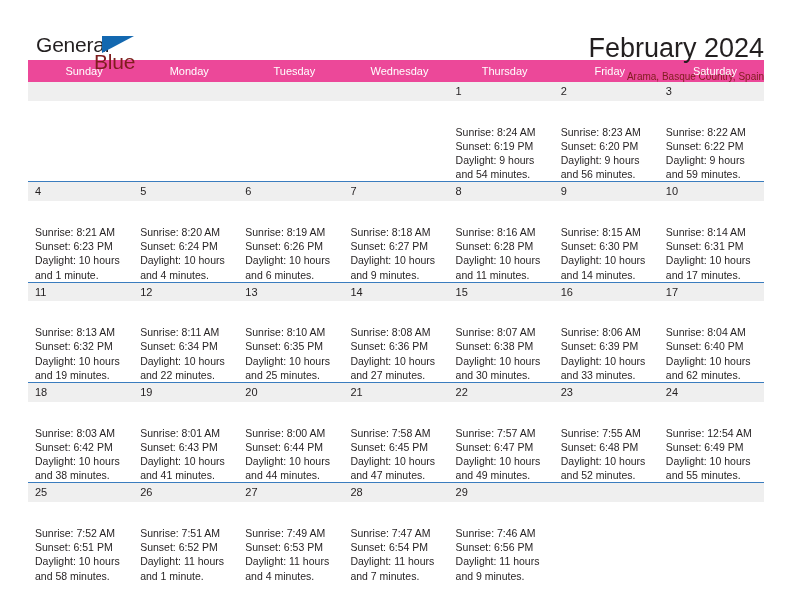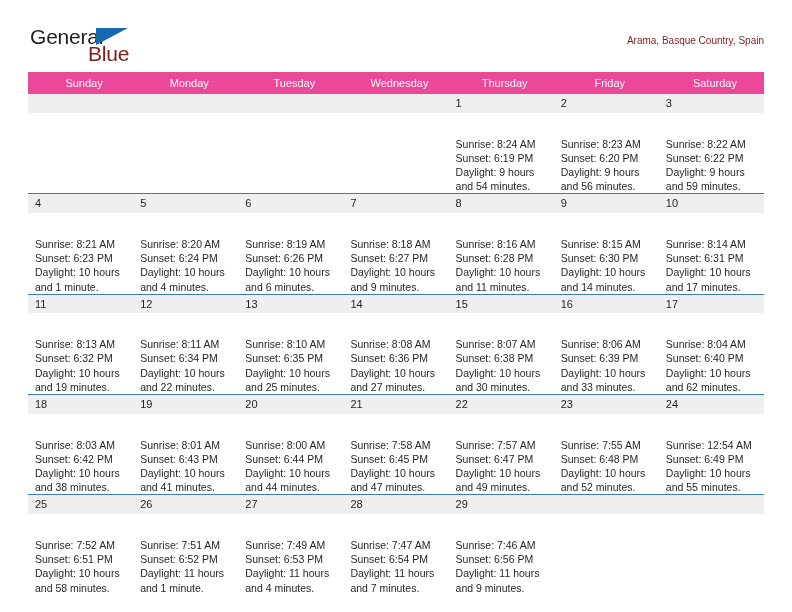--- a/index.html
+++ b/index.html
@@ -20,23 +20,24 @@
     height: 612px;
     box-sizing: border-box;
     padding: 0 28px;
   }
 
   
   .top {
     display: flex;
     align-items: flex-start;
     justify-content: space-between;
-    height: 72px;
-    padding-top: 26px;
+    height: 60px;
+    padding-top: 34px;
     box-sizing: border-box;
+    margin-left: 6px;
   }
   .logo {
     position: relative;
     width: 120px;
     height: 46px;
     flex: 0 0 auto;
   }
   .logo-general {
     position: absolute;
     left: 2px;
@@ -140,20 +141,21 @@
 
 <div class="page">
 
   <div class="top">
     <div class="logo">
       <span class="logo-general">General</span>
       <span class="logo-tri"></span>
       <span class="logo-blue">Blue</span>
     </div>
     <div class="titles">
+      <div class="title-main">February 2024</div>
       <div class="title-sub">Arama, Basque Country, Spain</div>
     </div>
   </div>
 
   <table class="calendar">
     <thead>
       <tr id="weekday-row">
           <th>Sunday</th>
           <th>Monday</th>
           <th>Tuesday</th>

